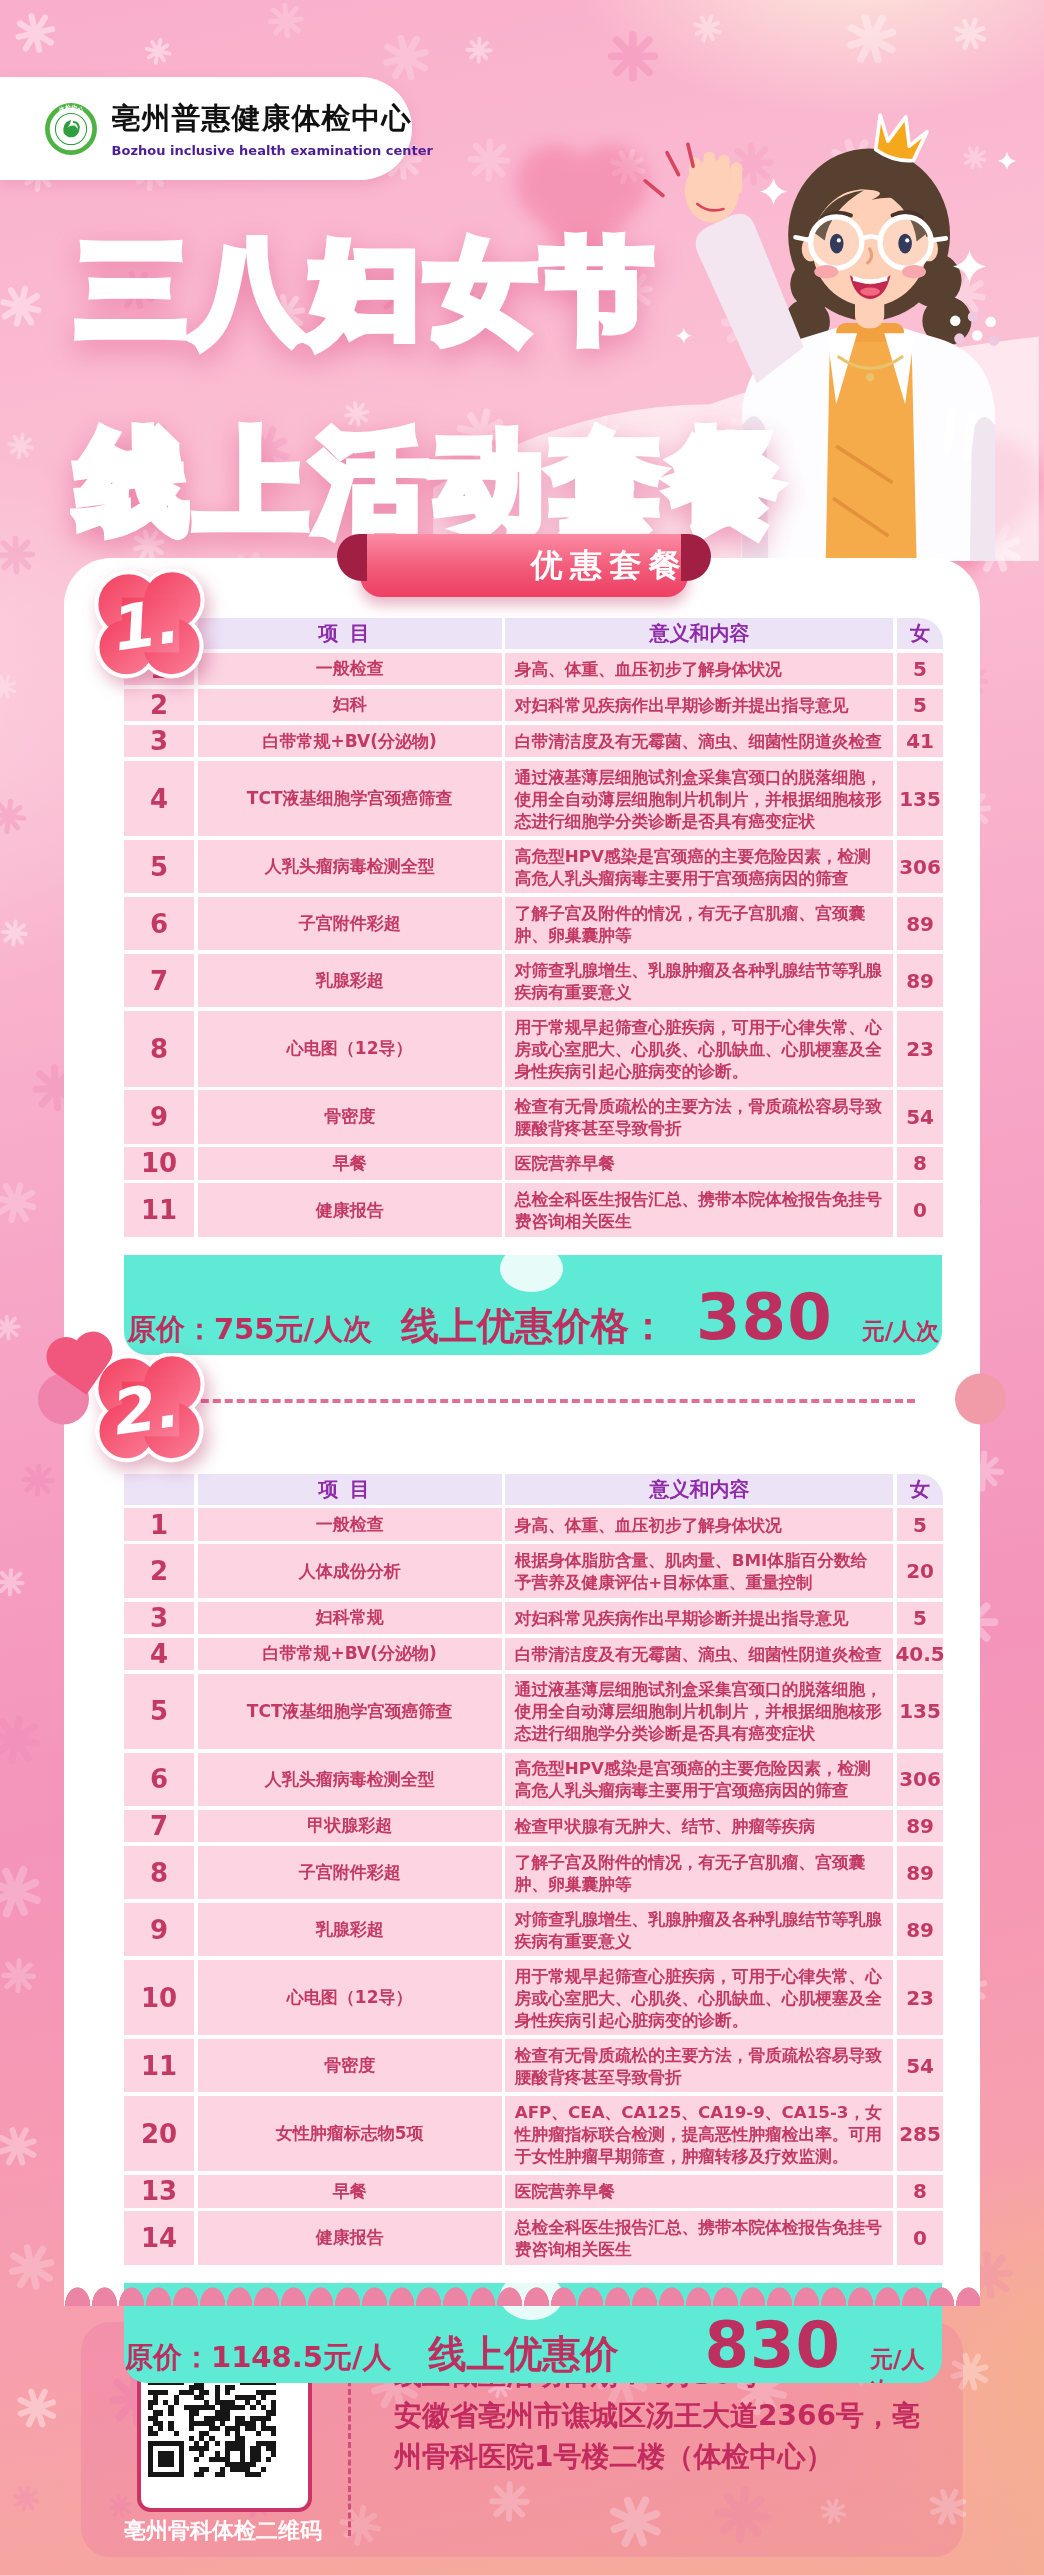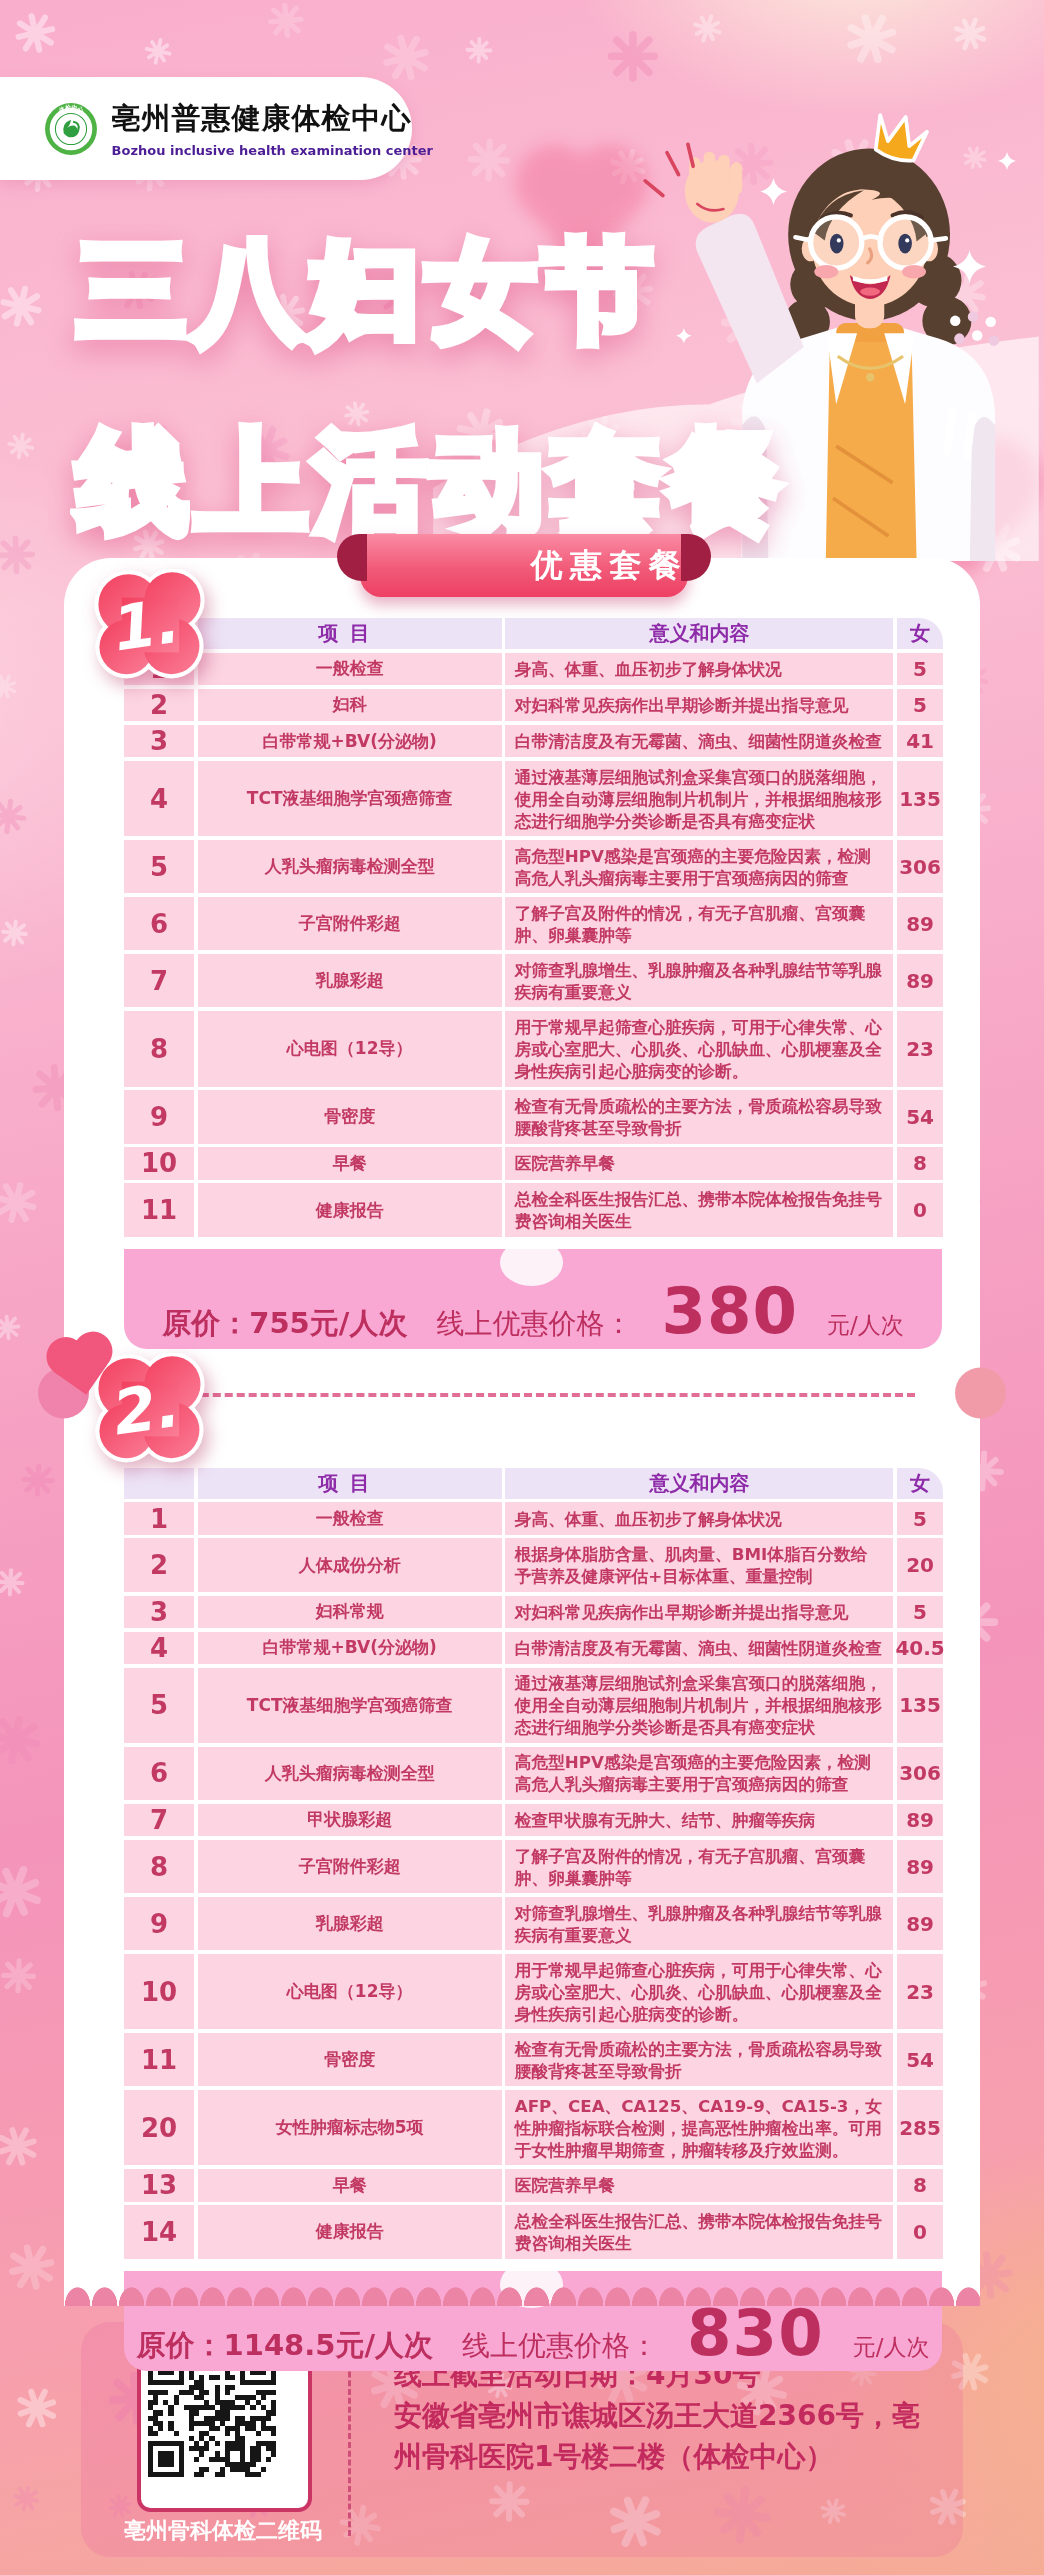--- a/index.html
+++ b/index.html
@@ -61,30 +61,30 @@
   .hcell{background:#ece3f7;min-height:31px;color:#8e2ba8;font-weight:800;font-size:20px}
   .hcell.h-item{letter-spacing:11.5px}
   .hcell.h-price{border-top-right-radius:24px}
   .dcell{background:#fcd4e2;color:#c23a64;font-weight:700}
   .cell.num{font-size:26px;font-weight:800}
   .cell.item{font-size:17px;padding:4.7px 5.2px;box-sizing:border-box}
   .cell.desc{font-size:16.7px;line-height:22px;justify-content:flex-start;text-align:left;
     padding:4.7px 9.4px;box-sizing:border-box;min-height:31px}
   .cell.price{font-size:20px;font-weight:800}
   
-  .priceband{position:relative;width:818px;margin-top:12px;height:100px;background:#f9a8d4;
+  .priceband{position:relative;width:818px;margin-top:18px;height:100px;background:#5eead4;
     border-radius:0 0 23px 23px;display:flex;align-items:baseline;justify-content:center;
     gap:29px;color:#bd2f5e;overflow:hidden}
   .priceband::before{content:"";position:absolute;left:46%;top:-9.4px;width:63px;height:47px;
     background:#fff;border-radius:50%;opacity:.85}
   .pb-inner{position:relative;display:flex;align-items:baseline;gap:29px;padding-top:30px}
   .pb-orig{font-size:29px;font-weight:900}
-  .pb-disc{font-size:28px;font-weight:400}
+  .pb-disc{font-size:38px;font-weight:700}
   .pb-num{font-size:64px;font-weight:900;letter-spacing:1px;line-height:1}
-  .pb-unit{font-size:23px;font-weight:400}
+  .pb-unit{font-size:23px;font-weight:700}
   
   .perf{position:relative;width:916px;margin-left:-60px;height:88px}
   .perf .dash{position:absolute;left:65px;right:65px;top:50%;border-top:4.7px dashed #e06e96}
   .notch{position:absolute;top:50%;width:51px;height:51px;border-radius:50%;transform:translateY(-50%)}
   .notch.l{left:-25.6px;background:#ef83ab}
   .notch.r{right:-25.6px;background:#f29ba8}
   
   .fbadge{position:absolute;z-index:13;filter:drop-shadow(5.2px 8.4px 8.4px rgba(170,30,80,.35))}
   .fbadge text{font-size:118px;font-weight:900;font-style:italic;fill:#fff}
   

